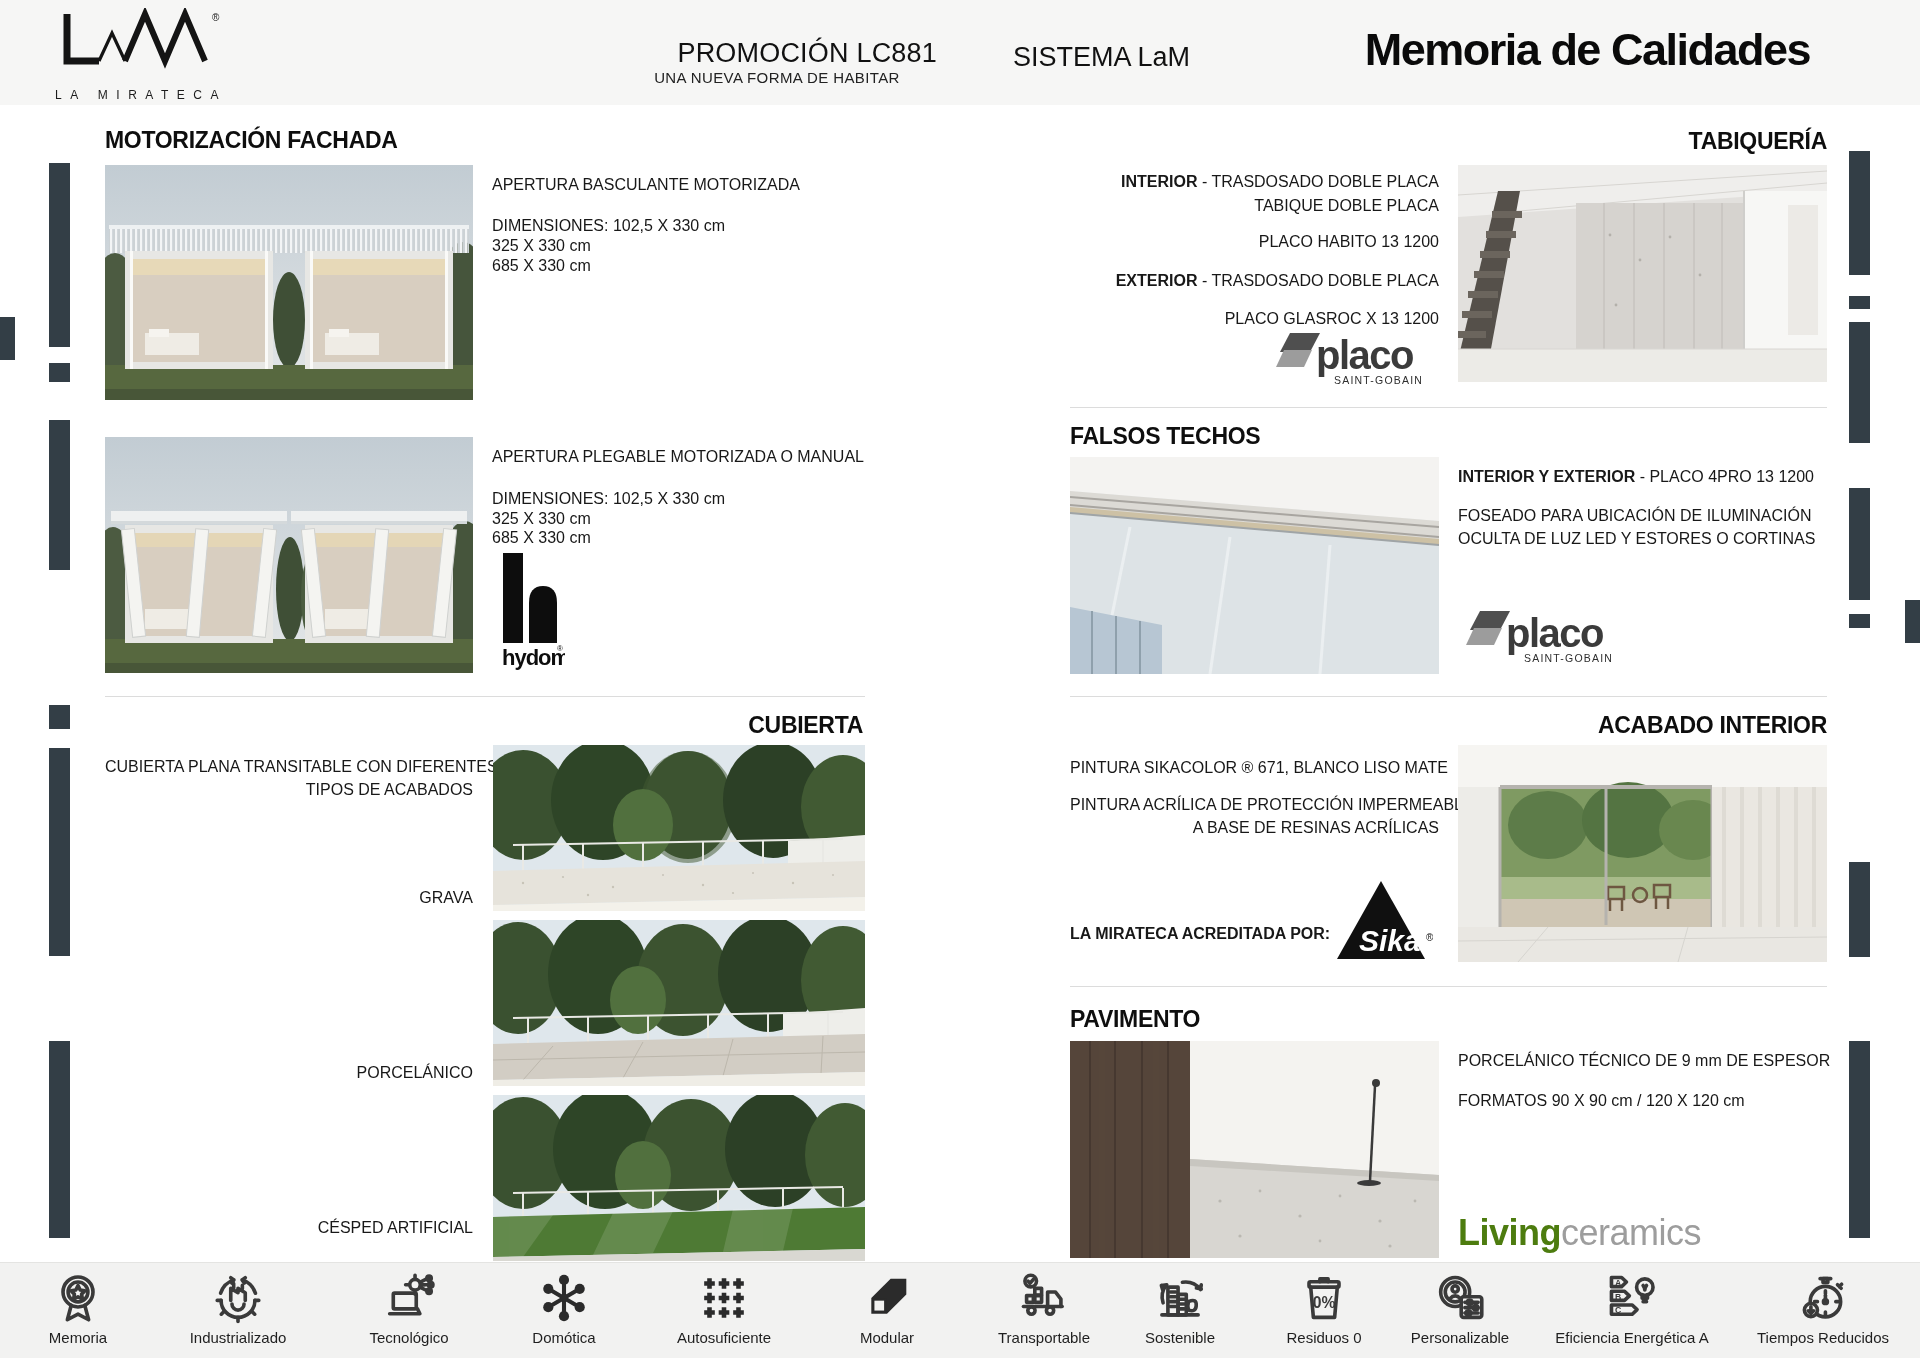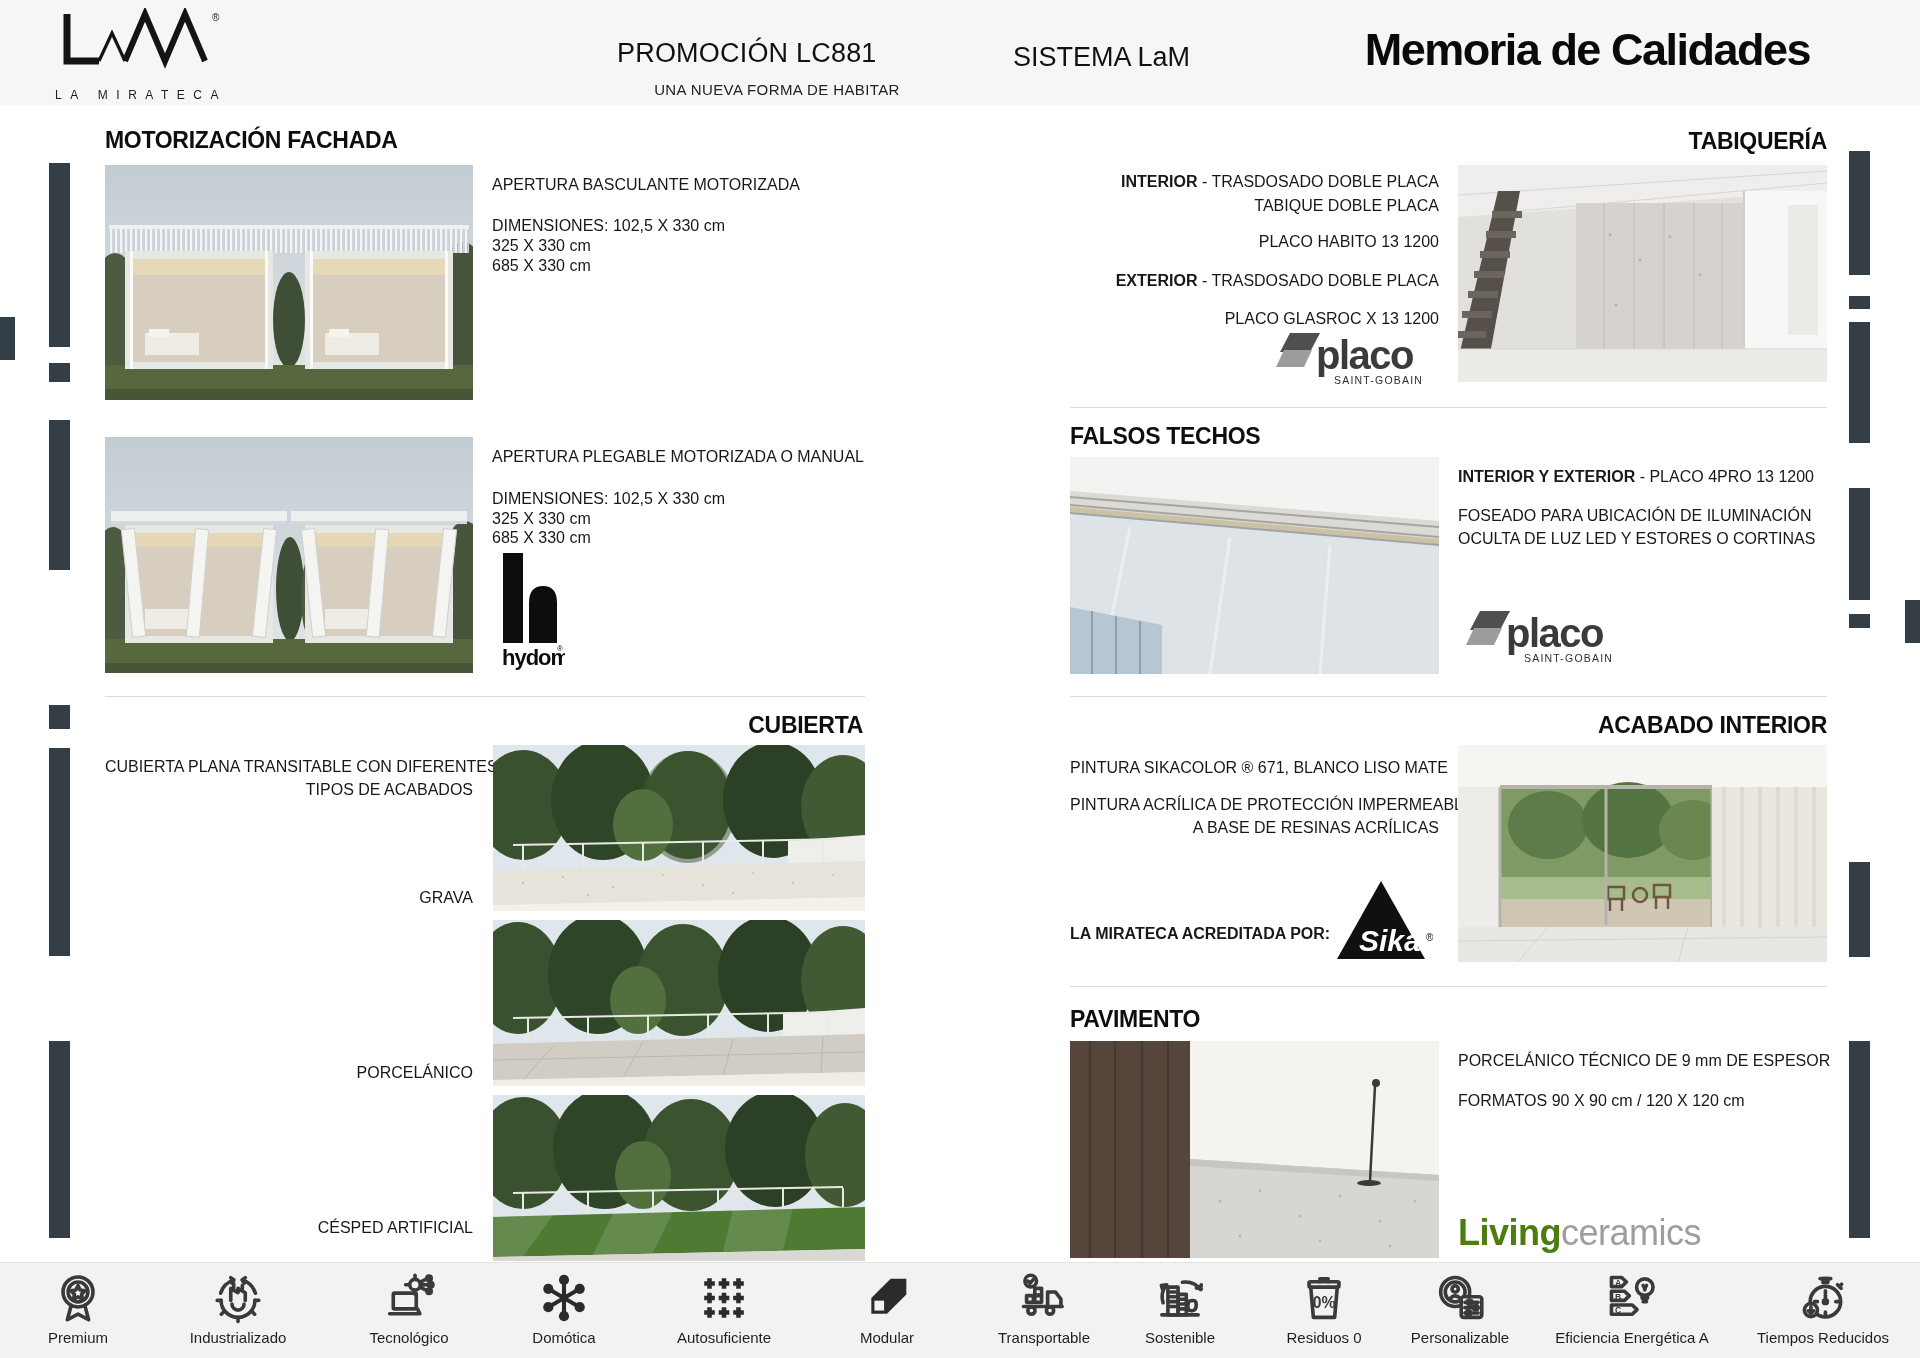--- a/index.html
+++ b/index.html
@@ -15,21 +15,21 @@
   .bar{position:absolute;background:var(--accent)}
   .h1{font-size:23px;font-weight:800;letter-spacing:-.3px;color:#0e0e0e;white-space:nowrap}
   .txt{font-size:16px;line-height:1.25;color:#181818;white-space:nowrap}
   .b{font-weight:700}
   .ra{text-align:right}
   .divider{position:absolute;height:1px;background:var(--div)}
   .img{position:absolute;overflow:hidden;background:#dfe3e5}
   .img svg{display:block;width:100%;height:100%}
   
   .header{position:absolute;left:0;top:0;width:1920px;height:105px;background:var(--hdr-bg)}
-  .promo-t{font-size:27px;font-weight:500;letter-spacing:.2px;color:#111;text-align:left;white-space:nowrap}
+  .promo-t{font-size:27px;font-weight:500;letter-spacing:.2px;color:#111;text-align:right;white-space:nowrap}
   .promo-s{font-size:15px;font-weight:400;letter-spacing:.4px;color:#222;text-align:center;white-space:nowrap}
   .sistema{font-size:27px;font-weight:400;color:#111;white-space:nowrap}
   .memoria{font-size:45px;font-weight:800;letter-spacing:-1.5px;color:#0a0a0a;white-space:nowrap}
   .mirateca{font-size:12px;letter-spacing:8.5px;color:#1c1c1c;white-space:nowrap}
   
   .footer{position:absolute;left:0;top:1262px;width:1920px;height:96px;background:var(--ftr-bg);border-top:1px solid #e4e4e2}
   .feat{position:absolute;top:6px;width:190px;display:flex;flex-direction:column;align-items:center;gap:2px}
   .feat .lbl{font-size:15px;color:#1f1f1f;white-space:nowrap}
   .feat svg{width:58px;height:58px}
   .ico{stroke:#3a3a3a;fill:none;stroke-width:1.5;stroke-linecap:round;stroke-linejoin:round}
@@ -46,21 +46,21 @@
       <svg width="172" height="72" viewBox="0 0 172 72">
         <path d="M12 6 V53 H44" stroke="#141414" stroke-width="7" fill="none"></path>
         <path d="M44 53 L57 25 L70 53" stroke="#141414" stroke-width="3.2" fill="none"></path>
         <path d="M70 53 L90 6 L110 53 L130 6 L150 53" stroke="#141414" stroke-width="6" fill="none"></path>
         <text x="157" y="13" font-size="10" fill="#141414">®</text>
       </svg>
       <div class="mirateca" style="margin-top:4px">LA MIRATECA</div>
     </div>
     <div class="abs" style="left:617px;top:38px;width:320px">
       <div class="promo-t">PROMOCIÓN LC881</div>
-      <div class="promo-s" style="margin-top:12px">UNA NUEVA FORMA DE HABITAR</div>
+      <div class="promo-s" style="margin-top:0">UNA NUEVA FORMA DE HABITAR</div>
     </div>
     <div class="abs sistema" style="left:1013px;top:42px">SISTEMA LaM</div>
     <div class="abs memoria" style="right:110px;top:24px">Memoria de Calidades</div>
   </div>
 
   <div>
     <div class="bar" style="left:49px;top:163px;width:21px;height:184px"></div>
     <div class="bar" style="left:0;top:317px;width:15px;height:43px"></div>
     <div class="bar" style="left:49px;top:363px;width:21px;height:19px"></div>
     <div class="bar" style="left:49px;top:420px;width:21px;height:150px"></div>
@@ -467,21 +467,21 @@
 
   <div class="footer">
 
     <div class="feat" style="left:-17px">
       <svg viewBox="0 0 24 24" class="ico">
         <circle cx="12" cy="9.5" r="6.2"></circle>
           <circle cx="12" cy="9.5" r="4.1"></circle>
         <path d="M12 6.9 l.9 1.8 2 .3 -1.4 1.4 .3 2 -1.8-.9 -1.8.9 .3-2 -1.4-1.4 2-.3 z"></path>
         <path d="M9.2 15 L7.6 21 L12 18.7 L16.4 21 L14.8 15"></path>
       </svg>
-      <div class="lbl">Premium</div>
+      <div class="lbl">Memoria</div>
     </div>
 
     <div class="feat" style="left:143px">
       <svg viewBox="0 0 24 24" class="ico">
         <path d="M5 13 a7 7 0 0 0 14 0"></path>
         <path d="M5 13 h-1.6 M20.6 13 H19 M6.3 17.5 l-1.2 1.2 M17.7 17.5 l1.2 1.2 M12 20 v1.7"></path>
         <path d="M9 13 v-5 l3 1.8 v-1.8 l3 1.8 V13"></path>
         <path d="M10.2 6 v2 M13.8 6.8 v1.4"></path>
         <path d="M4.8 10 a8.5 8.5 0 0 1 5.5-5.5 M9 3.6 l1.3.9 -.9 1.3"></path>
         <path d="M19.2 10 a8.5 8.5 0 0 0-5.5-5.5 M15 3.6 l-1.3.9 .9 1.3"></path>

